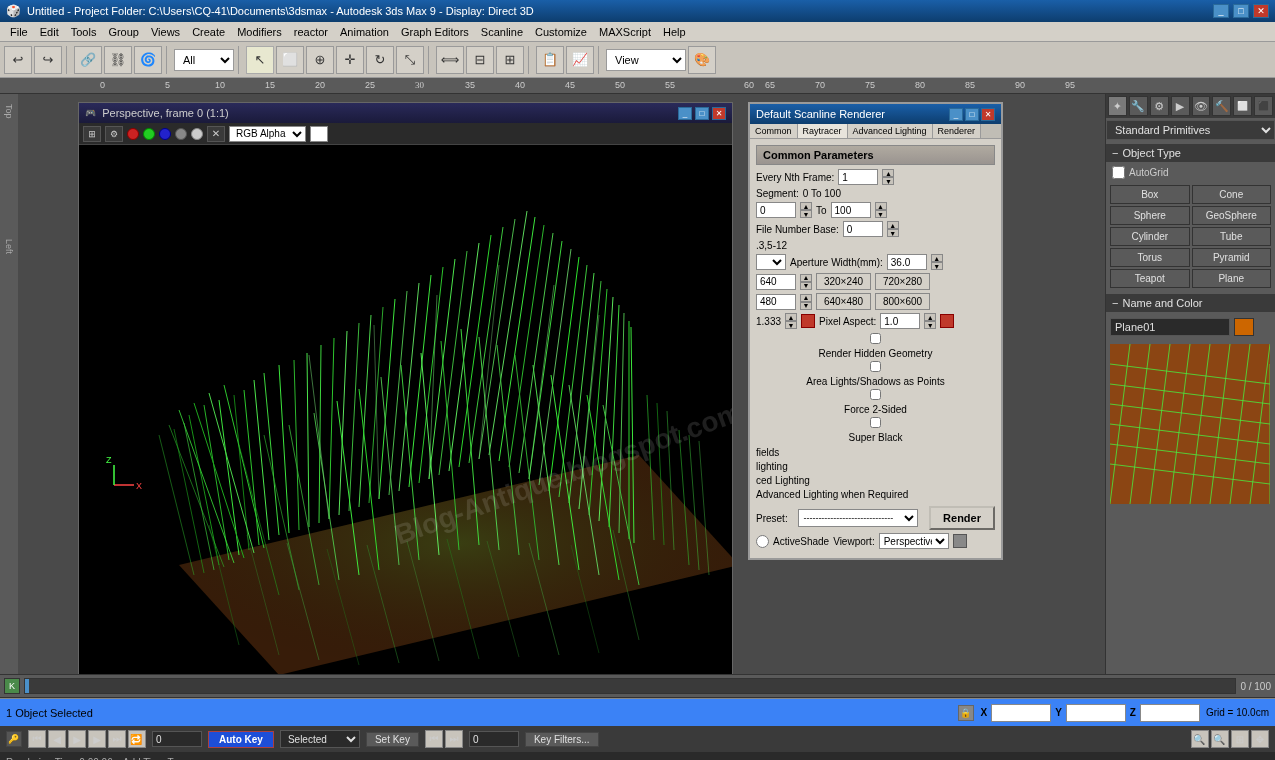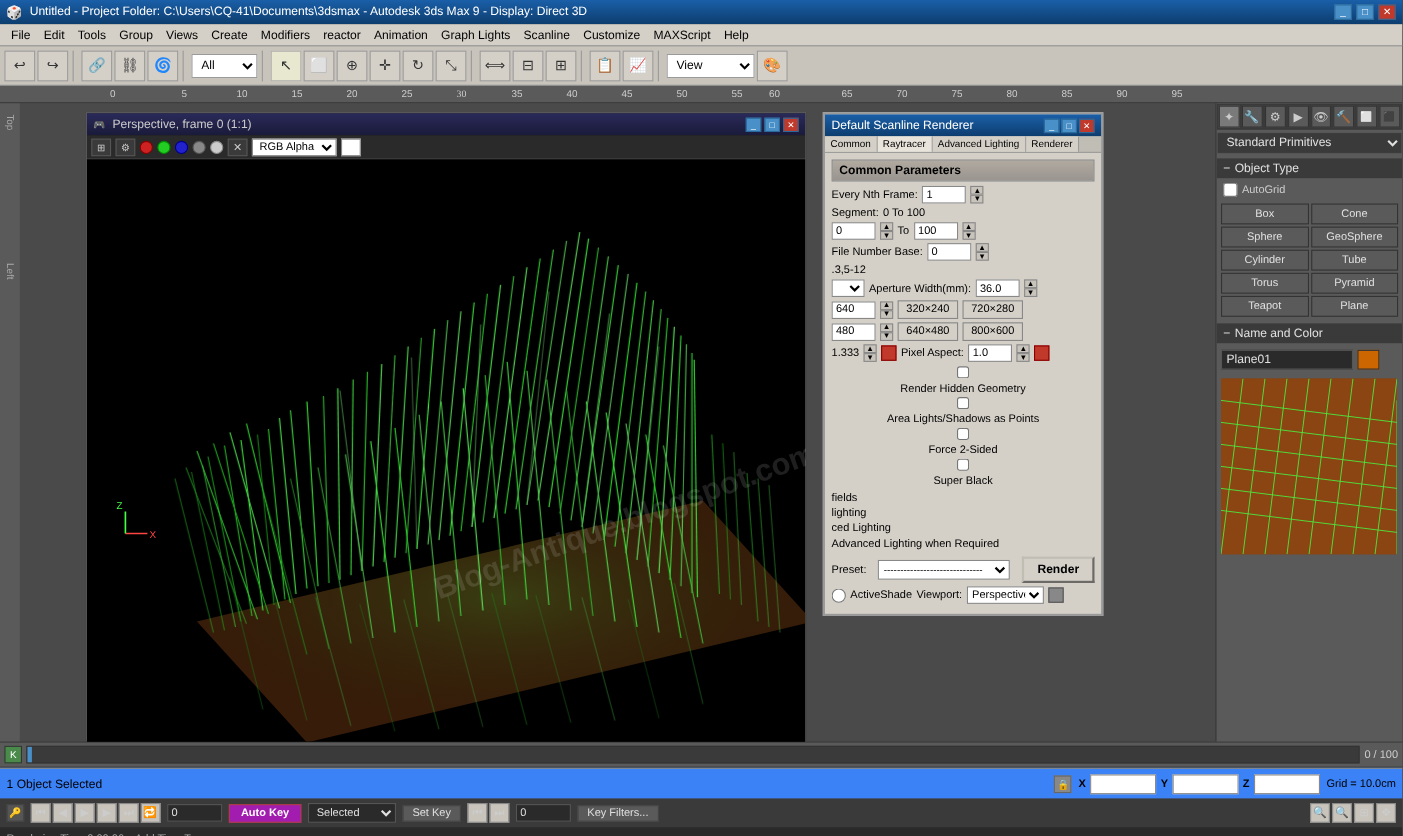--- a/index.html
+++ b/index.html
@@ -423,21 +423,21 @@
     .key-btn {
       padding: 1px 8px;
       background: #5a5a5a;
       border: 1px solid #444;
       color: #e0e0e0;
       font-size: 10px;
       cursor: pointer;
     }
     .auto-key-btn {
       padding: 2px 10px;
-      background: #a21caf;
+      background: #1d4ed8;
       border: 1px solid #aa4040;
       color: #fff;
       font-size: 10px;
       font-weight: bold;
       cursor: pointer;
     }
     .selected-dropdown {
       height: 18px;
       background: #2a2a2a;
       border: 1px solid #555;
@@ -499,21 +499,21 @@
 <div id="menu-bar">
   <span class="menu-item">File</span>
   <span class="menu-item">Edit</span>
   <span class="menu-item">Tools</span>
   <span class="menu-item">Group</span>
   <span class="menu-item">Views</span>
   <span class="menu-item">Create</span>
   <span class="menu-item">Modifiers</span>
   <span class="menu-item">reactor</span>
   <span class="menu-item">Animation</span>
-  <span class="menu-item">Graph Lights</span>
+  <span class="menu-item">Graph Editors</span>
   <span class="menu-item">Scanline</span>
   <span class="menu-item">Customize</span>
   <span class="menu-item">MAXScript</span>
   <span class="menu-item">Help</span>
 </div>
 
 <div id="toolbar">
   <div class="tool-btn">↩</div>
   <div class="tool-btn">↪</div>
   <div class="tool-separator"></div>
@@ -551,21 +551,21 @@
   <span class="top-label" style="left:215px;">10</span>
   <span class="top-label" style="left:265px;">15</span>
   <span class="top-label" style="left:315px;">20</span>
   <span class="top-label" style="left:365px;">25</span>
   <span class="top-label" style="left:415px;font-family:Liberation Serif, serif;">30</span>
   <span class="top-label" style="left:465px;">35</span>
   <span class="top-label" style="left:515px;">40</span>
   <span class="top-label" style="left:565px;">45</span>
   <span class="top-label" style="left:615px;">50</span>
   <span class="top-label" style="left:665px;">55</span>
-  <span class="top-label" style="left:699px;">60</span>
+  <span class="top-label" style="left:744px;">60</span>
   <span class="top-label" style="left:765px;">65</span>
   <span class="top-label" style="left:815px;">70</span>
   <span class="top-label" style="left:865px;">75</span>
   <span class="top-label" style="left:915px;">80</span>
   <span class="top-label" style="left:965px;">85</span>
   <span class="top-label" style="left:1015px;">90</span>
   <span class="top-label" style="left:1065px;">95</span>
 </div>
 
 <div id="main-layout" style="height: 580px; position:relative; background:#4a4a4a; display:flex;">

